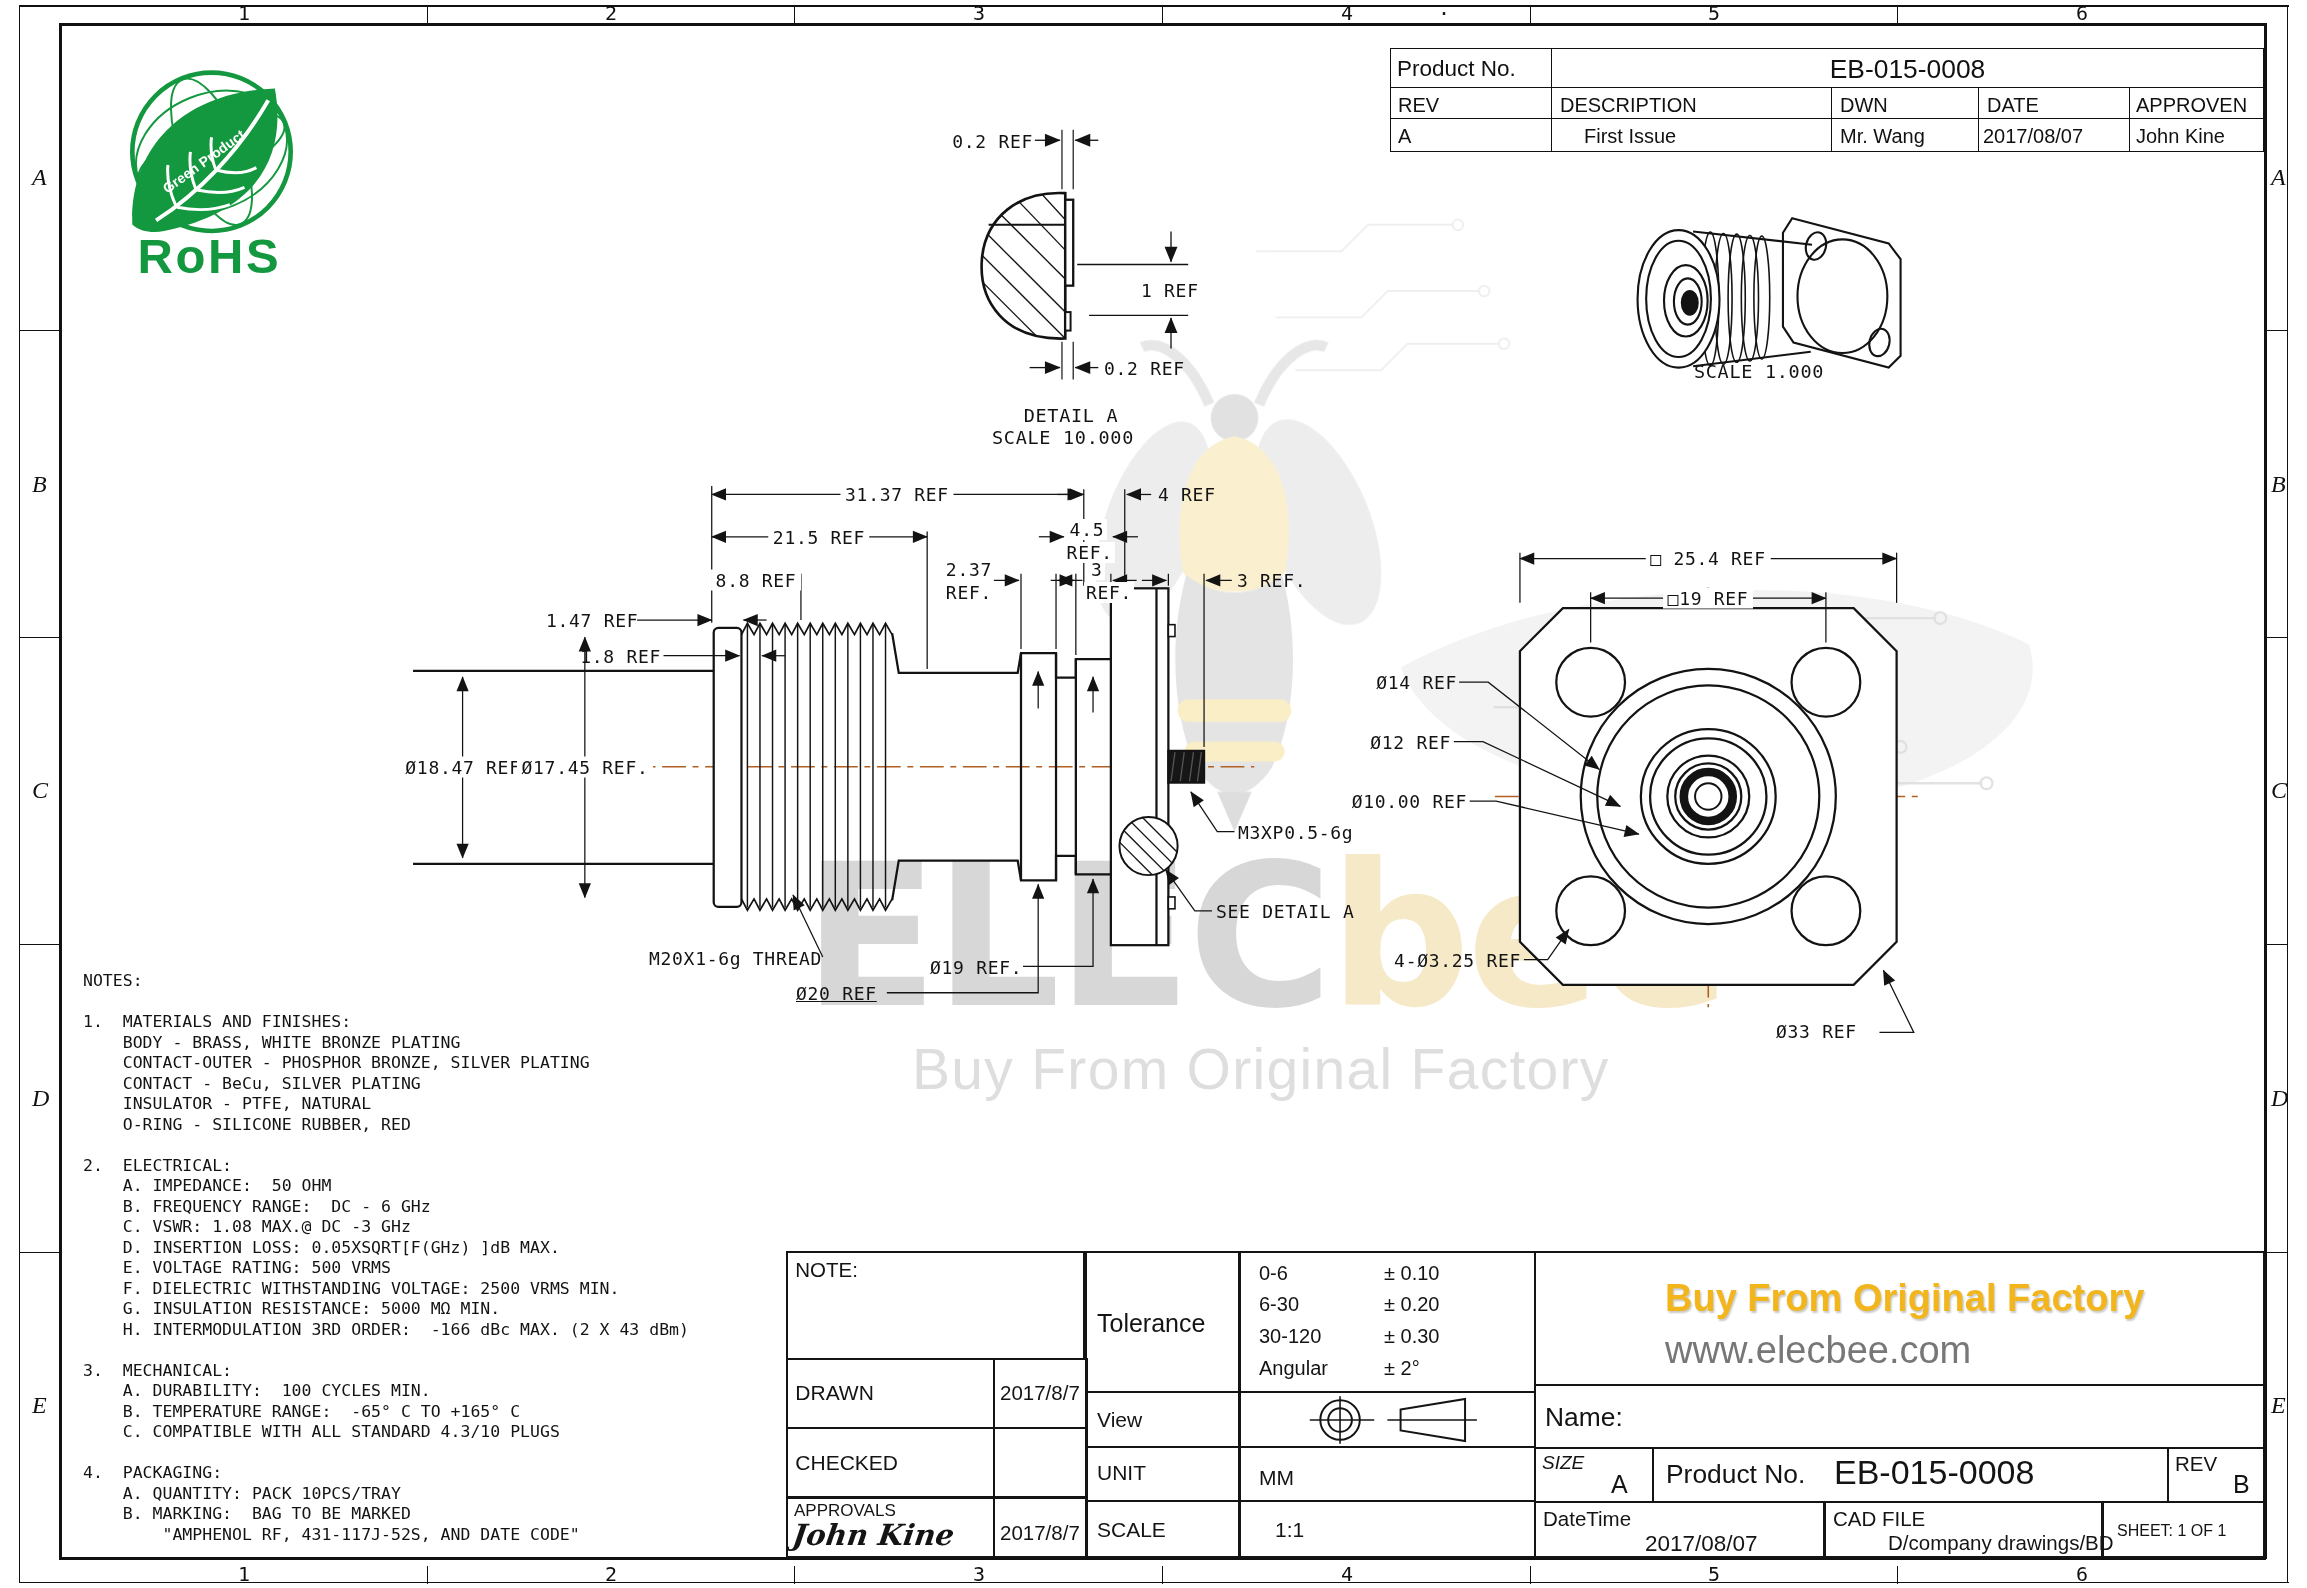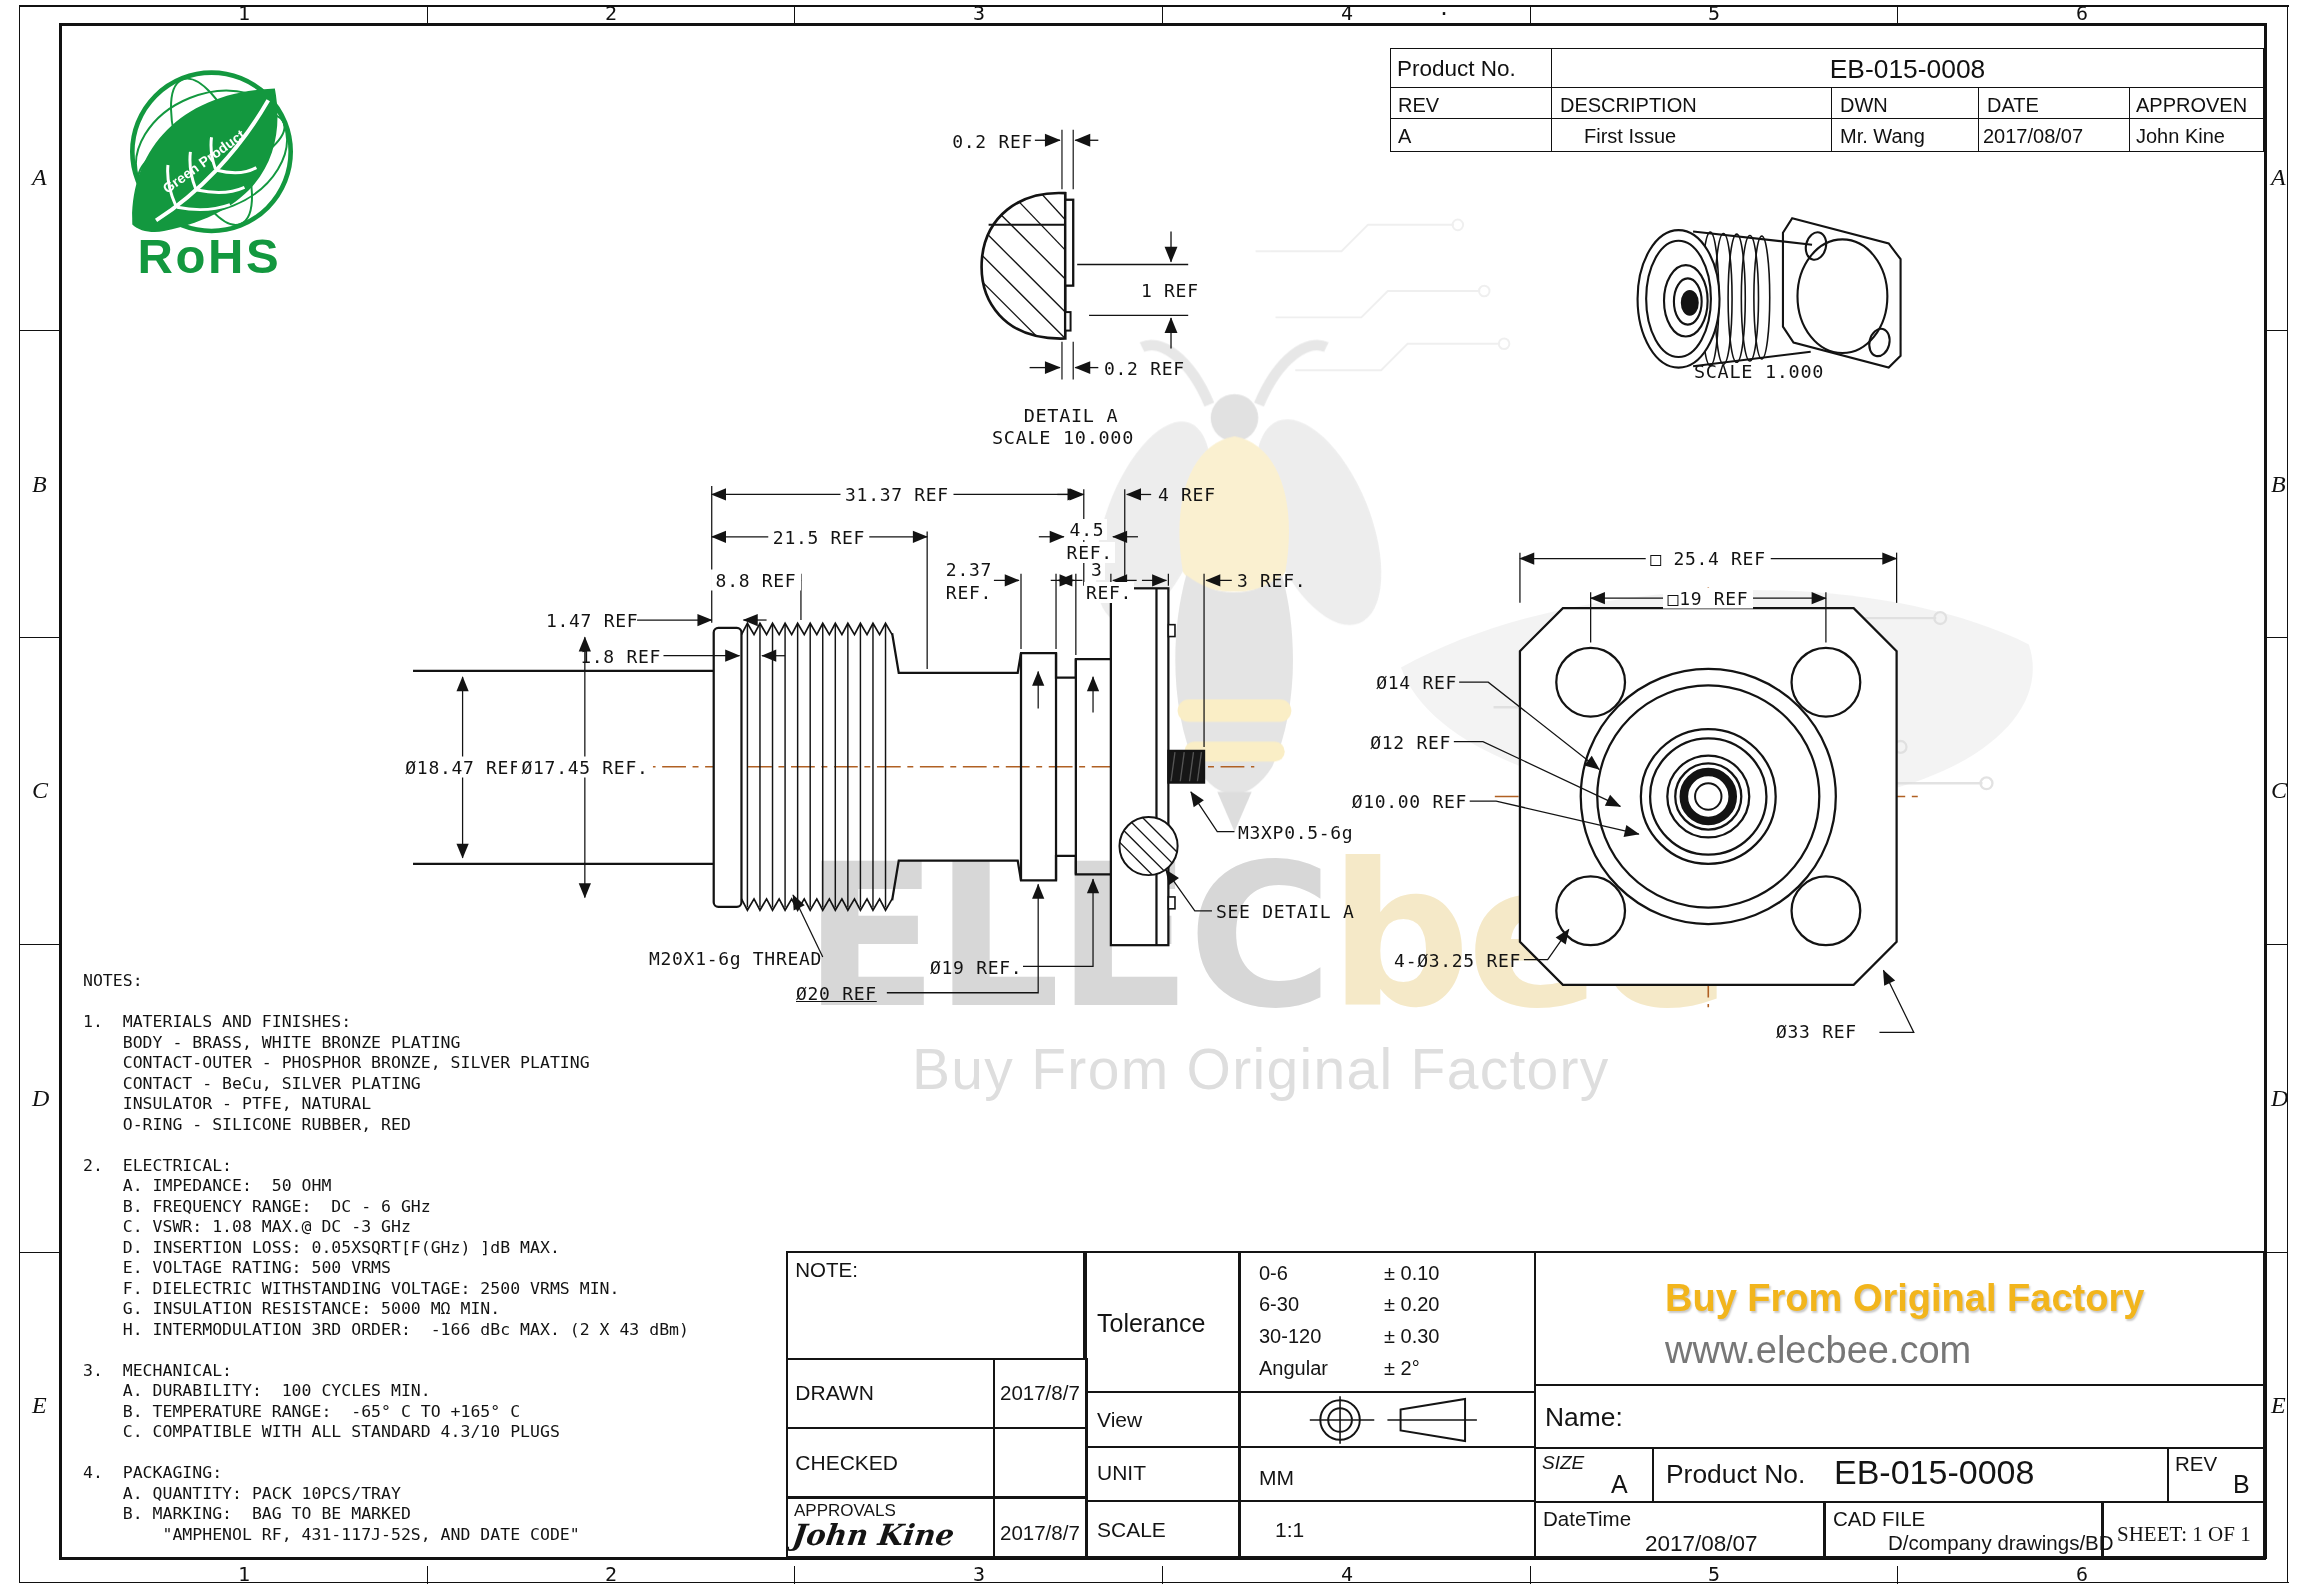--- a/index.html
+++ b/index.html
@@ -545,17 +545,17 @@
     <div class="tb-txt" style="left:825px;top:219px;font-size:25px;">A</div>
     <div class="tb-txt" style="left:880px;top:208px;font-size:26.4px;">Product No.</div>
     <div class="tb-txt" style="left:1048px;top:202px;font-size:34px;">EB-015-0008</div>
     <div class="tb-txt" style="left:1389px;top:201px;font-size:20.5px;">REV</div>
     <div class="tb-txt" style="left:1447px;top:219px;font-size:25px;">B</div>
 
     <div class="tb-txt" style="left:757px;top:256px;font-size:20.5px;">DateTime</div>
     <div class="tb-txt" style="left:859px;top:280px;font-size:22.5px;">2017/08/07</div>
     <div class="tb-txt" style="left:1047px;top:256px;font-size:20.5px;">CAD FILE</div>
     <div class="tb-txt" style="left:1102px;top:280px;font-size:20.5px;">D/company drawings/BD</div>
-    <div class="tb-txt" style="left:1331px;top:271px;font-size:21px;font-family:Liberation Serif, serif;">SHEET:  1 OF  1</div>
+    <div class="tb-txt" style="left:1331px;top:271px;font-size:16px;">SHEET:  1 OF  1</div>
   </div>
 
 </div>
 
 
 </body></html>

